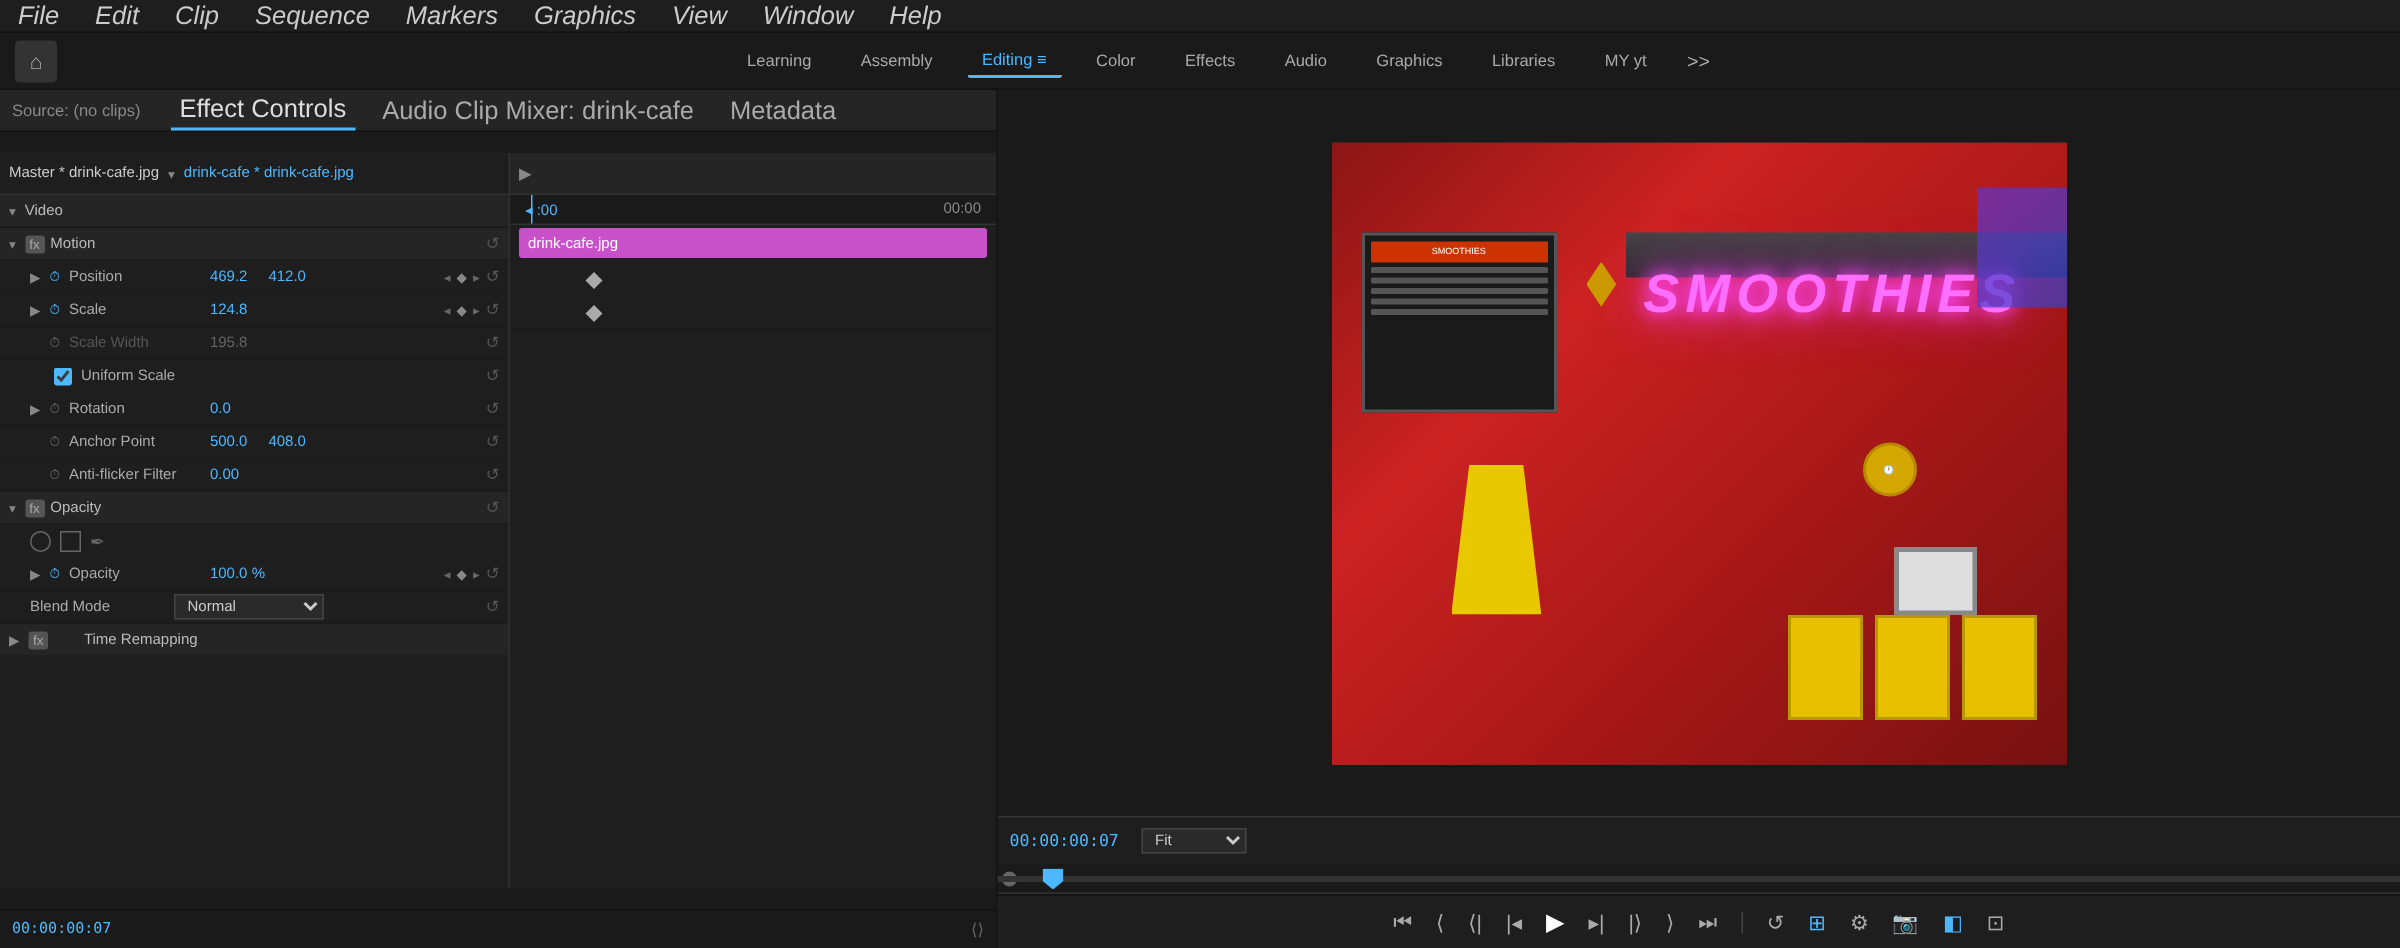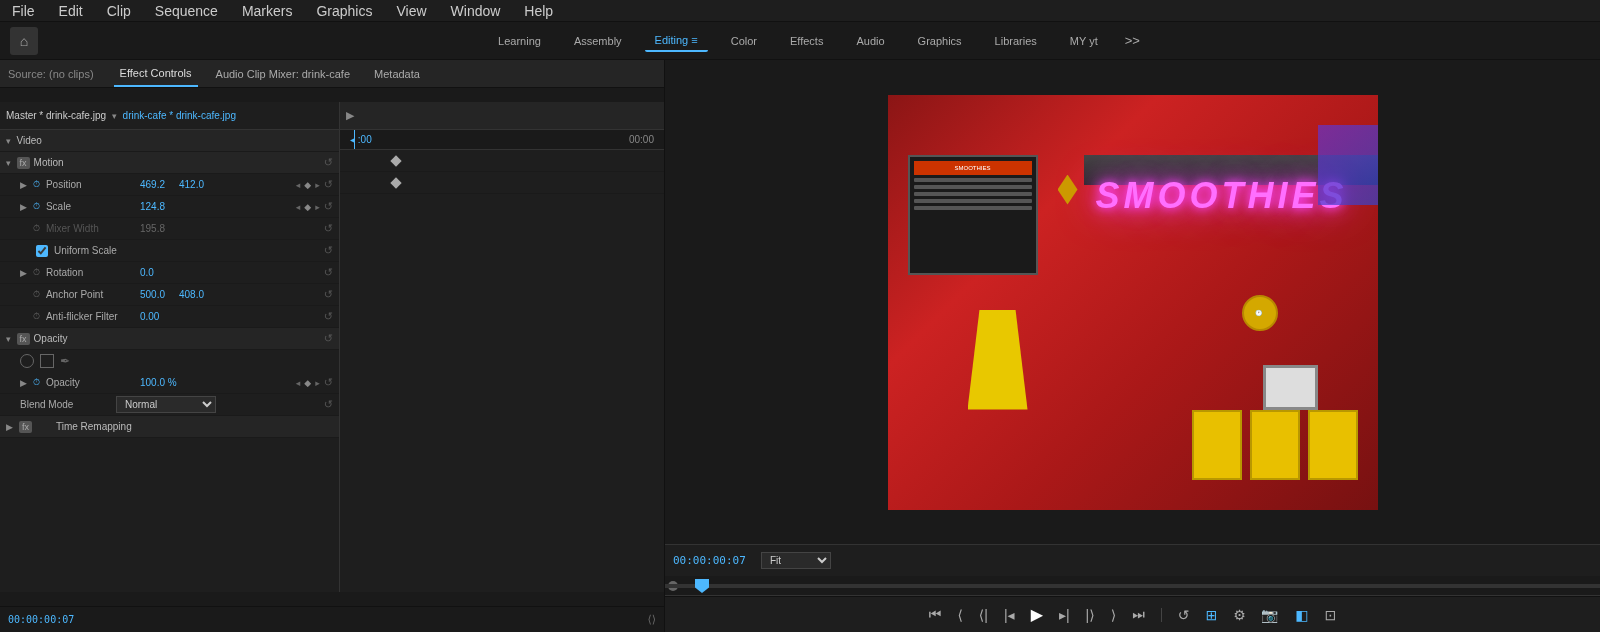--- a/index.html
+++ b/index.html
@@ -18,23 +18,24 @@
       background: #1e1e1e;
       height: 22px;
       display: flex;
       align-items: center;
       padding: 0 8px;
       gap: 16px;
       border-bottom: 1px solid #111;
     }
     .menu-item {
       color: #ccc;
-      font-size: 14px;
+      font-size: 17px;
       cursor: pointer;
       padding: 2px 4px;
+      font-style: italic;
     }
 
     
     .top-toolbar {
       background: #1a1a1a;
       height: 38px;
       display: flex;
       align-items: center;
       padding: 0 10px;
       gap: 4px;
@@ -94,21 +95,21 @@
       background: #252525;
       height: 28px;
       display: flex;
       align-items: center;
       padding: 0 8px;
       gap: 12px;
       border-bottom: 1px solid #111;
     }
     .panel-tab {
       color: #aaa;
-      font-size: 11px;
+      font-size: 17px;
       cursor: pointer;
       padding: 2px 6px;
       height: 100%;
       display: flex;
       align-items: center;
     }
     .panel-tab.active {
       color: #ddd;
       border-bottom: 2px solid #4db8ff;
     }
@@ -645,21 +646,21 @@
           <div class="spacer"></div>
           <span class="nav-arrow">◂</span>
           <span class="add-keyframe">◆</span>
           <span class="nav-arrow">▸</span>
           <span class="reset-btn">↺</span>
         </div>
 
         <div class="prop-row prop-indent1">
           <span class="toggle-arrow" style="visibility:hidden;">▶</span>
           <span class="stopwatch-icon-grey">⏱</span>
-          <span class="prop-name" style="color:#555;">Mixer Width</span>
+          <span class="prop-name" style="color:#555;">Scale Width</span>
           <span class="prop-value-grey">195.8</span>
           <div class="spacer"></div>
           <span class="reset-btn">↺</span>
         </div>
 
         <div class="checkbox-row">
           <input type="checkbox" class="prop-checkbox" checked="" style="">
           <span style="color:#aaa;font-size:10px;">Uniform Scale</span>
           <div class="spacer"></div>
           <span class="reset-btn">↺</span>
@@ -743,20 +744,25 @@
 
         <div style="height:28px;background:#252525;border-bottom:1px solid #333;display:flex;align-items:center;padding:0 6px;gap:6px;">
           <span style="color:#888;font-size:11px;">▶</span>
         </div>
         <div class="time-ruler">
           <span class="play-head">◂ :00</span>
           <span class="end-time">00:00</span>
           <div style="position:absolute;top:0;left:14px;width:1px;height:100%;background:#4db8ff;"></div>
         </div>
 
+        <div class="clip-track">
+          <div class="clip-block">
+            <span>drink-cafe.jpg</span>
+          </div>
+        </div>
 
         <div style="position:relative;">
 
           <div class="kf-row" style="position:relative;height:22px;border-bottom:1px solid #1a1a1a;">
             <div class="kf-diamond" style="left:52px;top:7px;"></div>
           </div>
 
           <div class="kf-row" style="position:relative;height:22px;border-bottom:1px solid #1a1a1a;">
             <div class="kf-diamond" style="left:52px;top:7px;"></div>
           </div>

